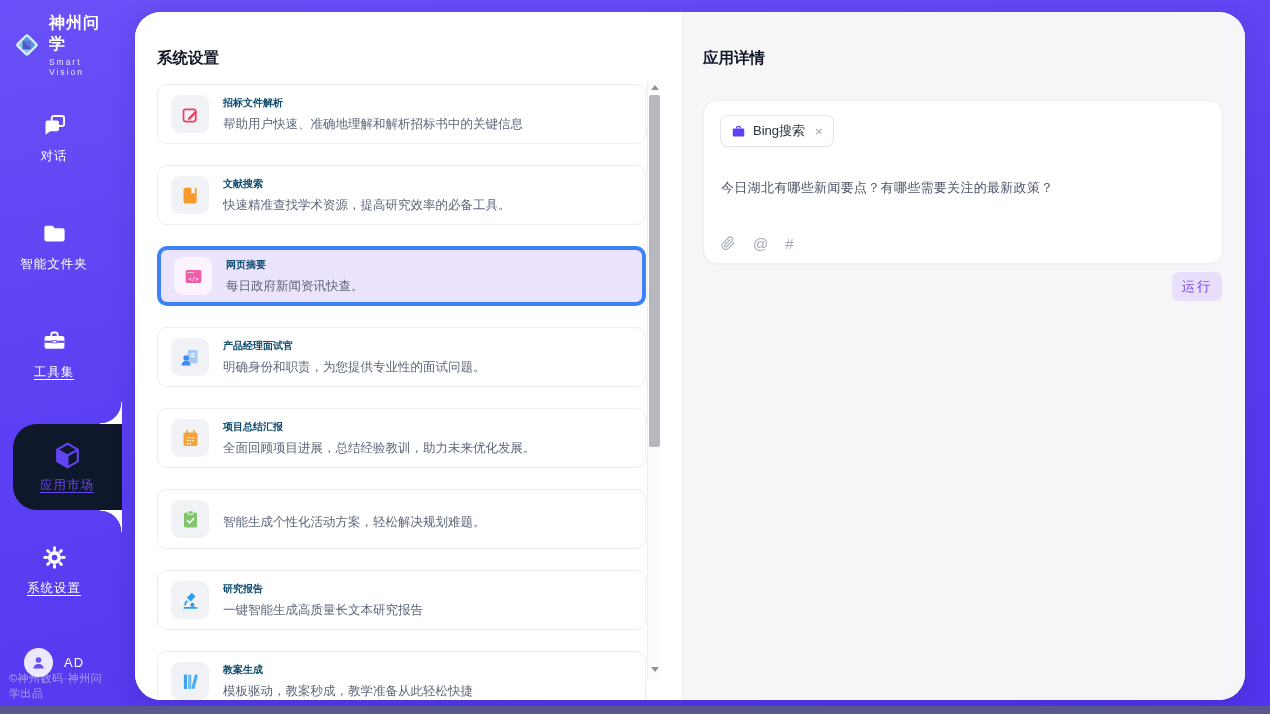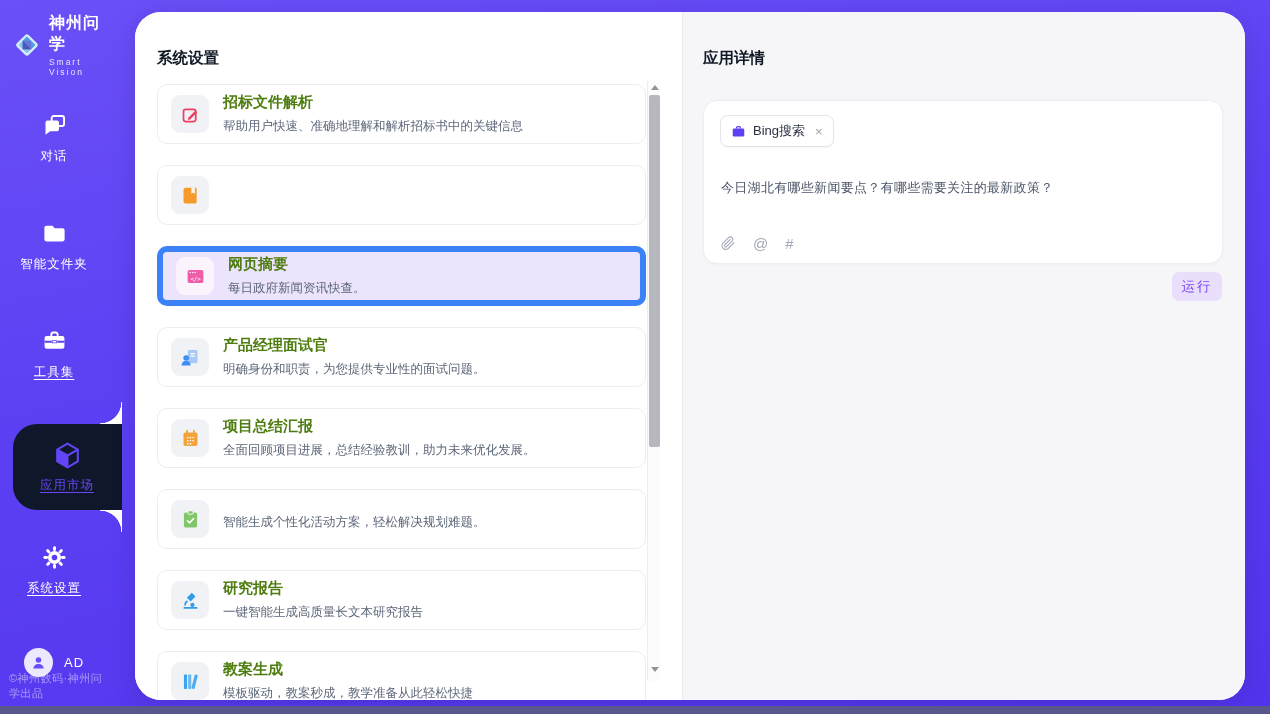--- a/index.html
+++ b/index.html
@@ -42,25 +42,25 @@
   
   .content { position:absolute; left:135px; top:12px; width:1110px; height:688px; background:#fff;
              border-radius:26px; overflow:hidden; display:flex; z-index:2; box-shadow:0 6px 24px rgba(30,20,90,.18); }
 
   
   .list-panel { width:547px; position:relative; background:#fff; }
   .panel-title { position:absolute; top:36px; left:22px; font-size:15.5px; font-weight:bold; color:#101826; }
   .app-list { position:absolute; top:72px; left:22px; width:489px; bottom:0; overflow:hidden; }
   .app-card { height:60px; margin-bottom:21px; background:#fff; border:1px solid #ececf1; border-radius:10px;
               display:flex; align-items:center; padding:0 13px; cursor:pointer; }
-  .app-card.selected { background:#ece3fc; border:6px solid #3b82f6; }
+  .app-card.selected { background:#ece3fc; border:4px solid #3b82f6; }
   .icon-box { width:38px; height:38px; border-radius:9px; background:#f1f2f5; display:flex; align-items:center; justify-content:center; flex:0 0 38px; }
   .app-card.selected .icon-box { background:#fbf4fd; }
   .app-text { margin-left:14px; min-width:0; }
-  .app-title { font-size:15px; font-weight:bold; color:#4d7c0f; }
+  .app-title { font-size:10px; font-weight:bold; color:#0c4a6e; }
   .app-desc { font-size:12.5px; color:#5d6779; margin-top:6px; white-space:nowrap; }
 
   
   .scrollbar { position:absolute; right:22px; top:68px; width:13px; height:601px; background:#fcfcfd;
                border-left:1px solid #ededf0; border-radius:2px; }
   .sb-up, .sb-down { position:absolute; left:0; width:13px; height:12px; display:flex; align-items:center; justify-content:center; cursor:pointer; }
   .sb-up { top:1px; } .sb-down { bottom:6px; }
   .sb-up i { width:0; height:0; border-left:4px solid transparent; border-right:4px solid transparent; border-bottom:5px solid #8f939c; }
   .sb-down i { width:0; height:0; border-left:4px solid transparent; border-right:4px solid transparent; border-top:5px solid #8f939c; }
   .sb-thumb { position:absolute; left:1px; top:15px; width:11px; height:352px; background:#b6b8bd; border-radius:2px; cursor:grab; }
@@ -196,20 +196,24 @@
       <div class="app-desc">帮助用户快速、准确地理解和解析招标书中的关键信息</div>
     </div>
   </div>
         <div class="app-card">
     <div class="icon-box" style="color: rgb(245, 154, 43);">
             <svg viewBox="0 0 24 24" width="21" height="21">
               <path d="M6.5 3h11A1.5 1.5 0 0 1 19 4.5v15a1.5 1.5 0 0 1-1.5 1.5h-11A2.5 2.5 0 0 1 4 18.5v-13A2.5 2.5 0 0 1 6.5 3z" fill="currentColor"></path>
               <path d="M13 3v7.2l2-1.7 2 1.7V3z" fill="#fff" opacity=".92"></path>
             </svg>
           </div>
+    <div class="app-text">
+      <div class="app-title">文献搜索</div>
+      <div class="app-desc">快速精准查找学术资源，提高研究效率的必备工具。</div>
+    </div>
   </div>
         <div class="app-card selected">
     <div class="icon-box" style="color: rgb(239, 93, 168);">
             <svg viewBox="0 0 24 24" width="21" height="21">
               <rect x="3" y="4.5" width="18" height="15" rx="2" fill="currentColor"></rect>
               <circle cx="6" cy="7.4" r=".9" fill="#fff"></circle>
               <circle cx="8.8" cy="7.4" r=".9" fill="#fff"></circle>
               <circle cx="11.6" cy="7.4" r=".9" fill="#fff"></circle>
               <text x="12" y="16.6" font-size="6.5" text-anchor="middle" fill="#fff" font-family="DejaVu Sans Mono, monospace">&lt;/&gt;</text>
             </svg>

